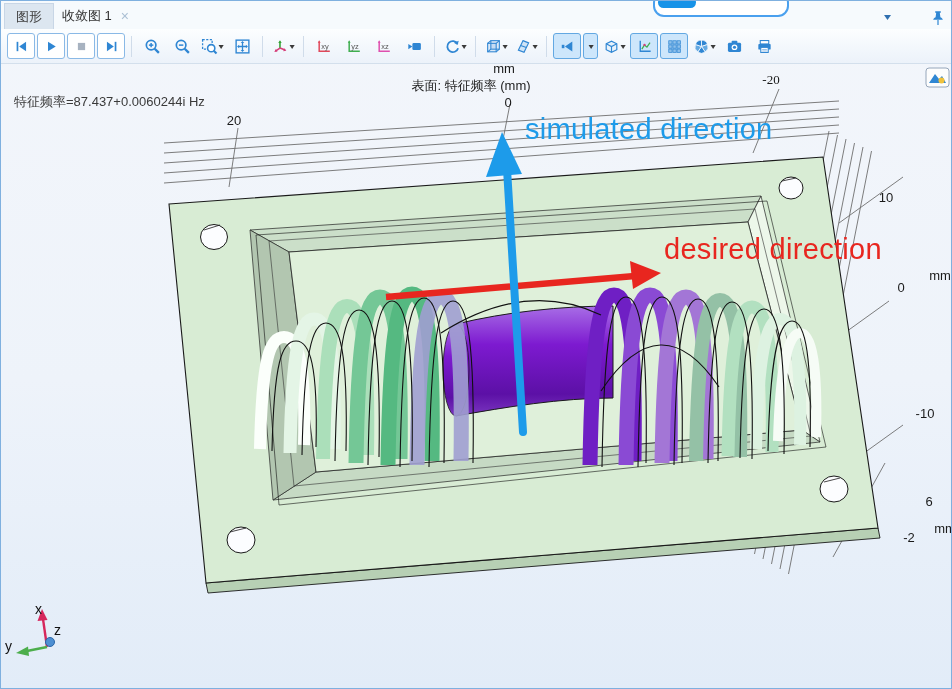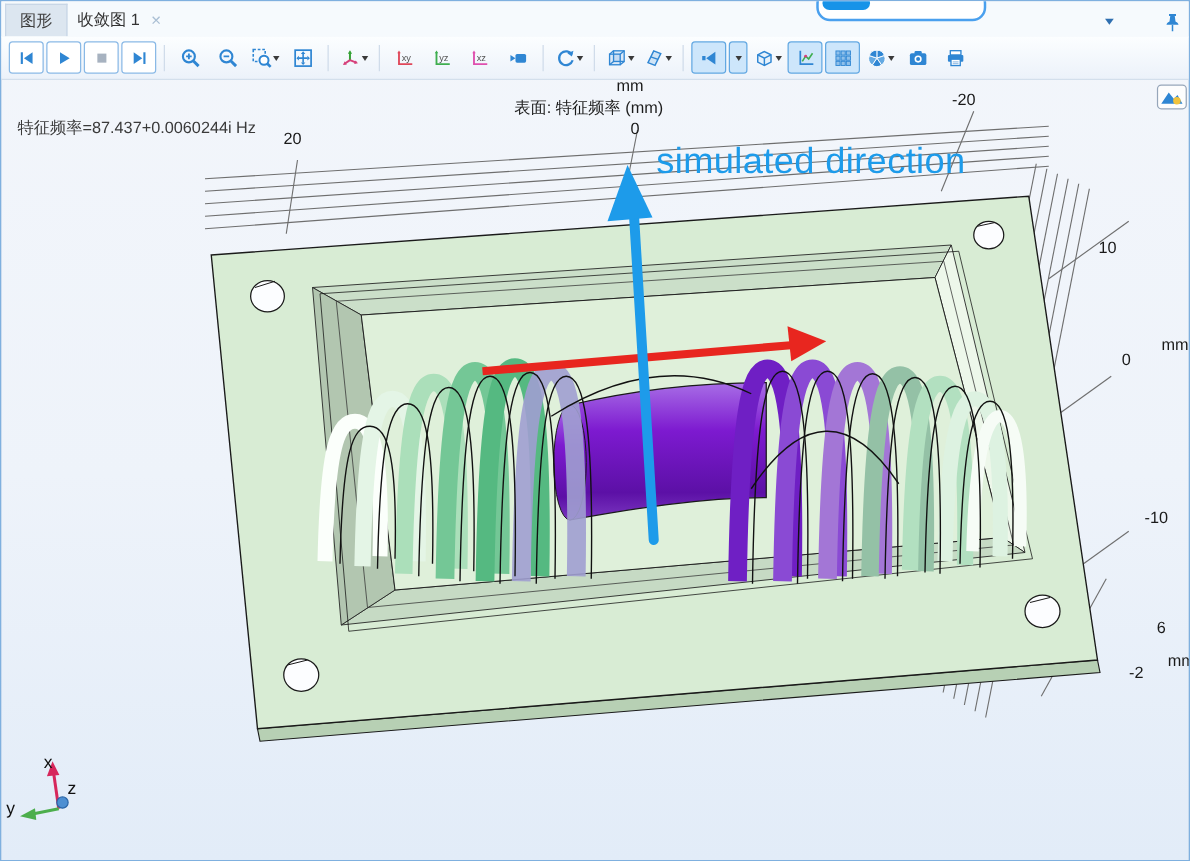--- a/index.html
+++ b/index.html
@@ -382,38 +382,39 @@
         <line x1="46" y1="646" x2="26" y2="650" stroke="#4cae4c" stroke-width="2.4"></line>
         <polygon points="15,652 27,645.5 28,655" fill="#4cae4c"></polygon>
         <circle cx="49" cy="641" r="4.5" fill="#4d8fd2" stroke="#2a66a8" stroke-width="1"></circle>
       </g>
     </svg>
   </div>
 
   <div class="ovl status-text">特征频率=87.437+0.0060244i Hz</div>
   <div class="ovl legend-text">表面: 特征频率 (mm)</div>
   <div class="ovl anno anno-sim" style="color: rgb(29, 155, 234);">simulated direction</div>
+  <div class="ovl anno anno-des" style="color: rgb(232, 38, 31);">desired direction</div>
 
   <div class="triad-label" style="left:34px;top:600px;">x</div>
   <div class="triad-label" style="left:4px;top:637px;">y</div>
   <div class="triad-label" style="left:53px;top:621px;">z</div>
 
   <div class="float-icon">
     <svg width="25" height="21" viewBox="0 0 25 21">
       <rect x="1" y="1" width="23" height="19" rx="3" fill="#fdfdfd" stroke="#96a6ba" stroke-width="1"></rect>
       <path d="M4 16 L10 7 L14 12 L17 9 L21 16 Z" fill="#2f86d3"></path>
       <circle cx="16.5" cy="13.5" r="3" fill="#f0c23c"></circle>
     </svg>
   </div>
 
   <div id="ticks"></div>
 <span class="tick" style="left: 503px; top: 60px;">mm</span>
     <span class="tick" style="left: 507px; top: 94px;">0</span>
-    <span class="tick" style="left: 233px; top: 102px;">20</span>
-    <span class="tick" style="left: 770px; top: 71px;">-20</span>
+    <span class="tick" style="left: 233px; top: 112px;">20</span>
+    <span class="tick" style="left: 770px; top: 71px; font-family: Liberation Serif, serif;">-20</span>
     <span class="tick" style="left: 885px; top: 154px; margin-top: 35px;">10</span>
     <span class="tick" style="left: 900px; top: 279px;">0</span>
     <span class="tick" style="left: 924px; top: 405px;">-10</span>
     <span class="tick" style="left: 939px; top: 267px;">mm</span>
     <span class="tick" style="left: 928px; top: 493px;">6</span>
     <span class="tick" style="left: 908px; top: 529px;">-2</span>
     <span class="tick" style="left: 944px; top: 520px;">mm</span>
   </div>
 
 </body></html>

